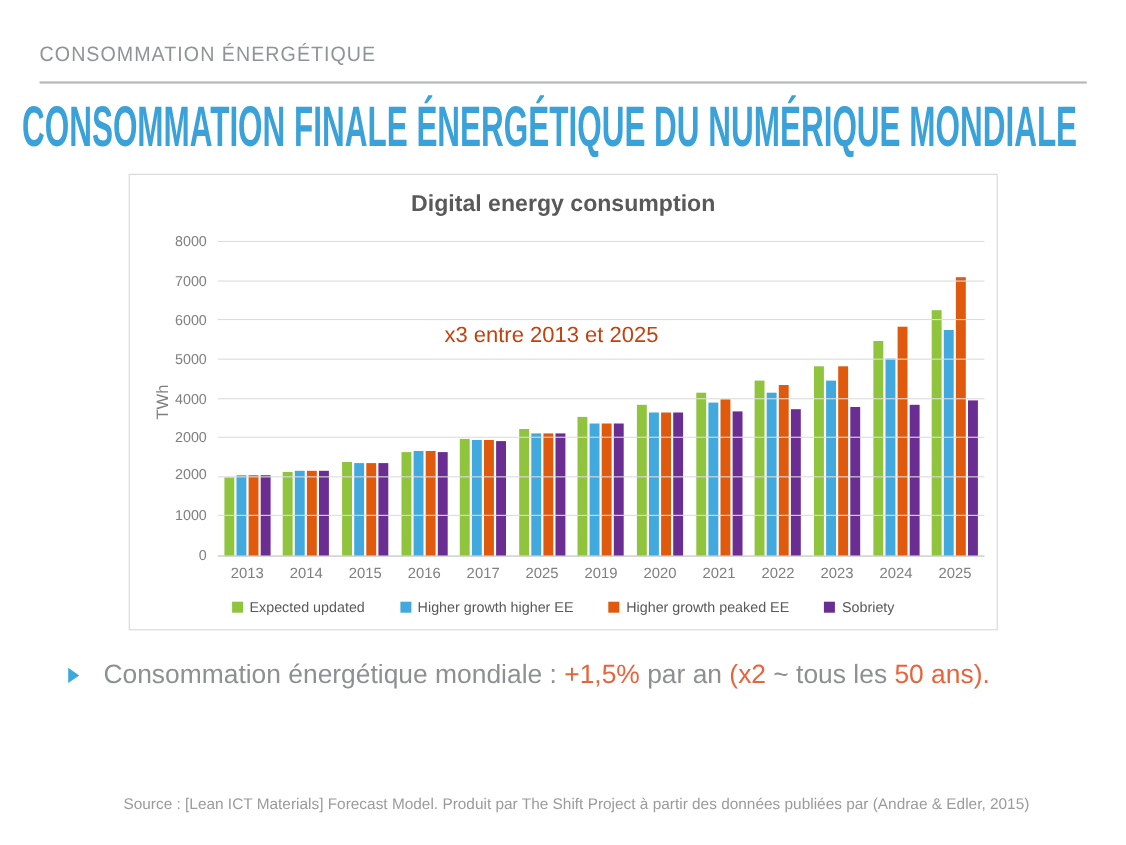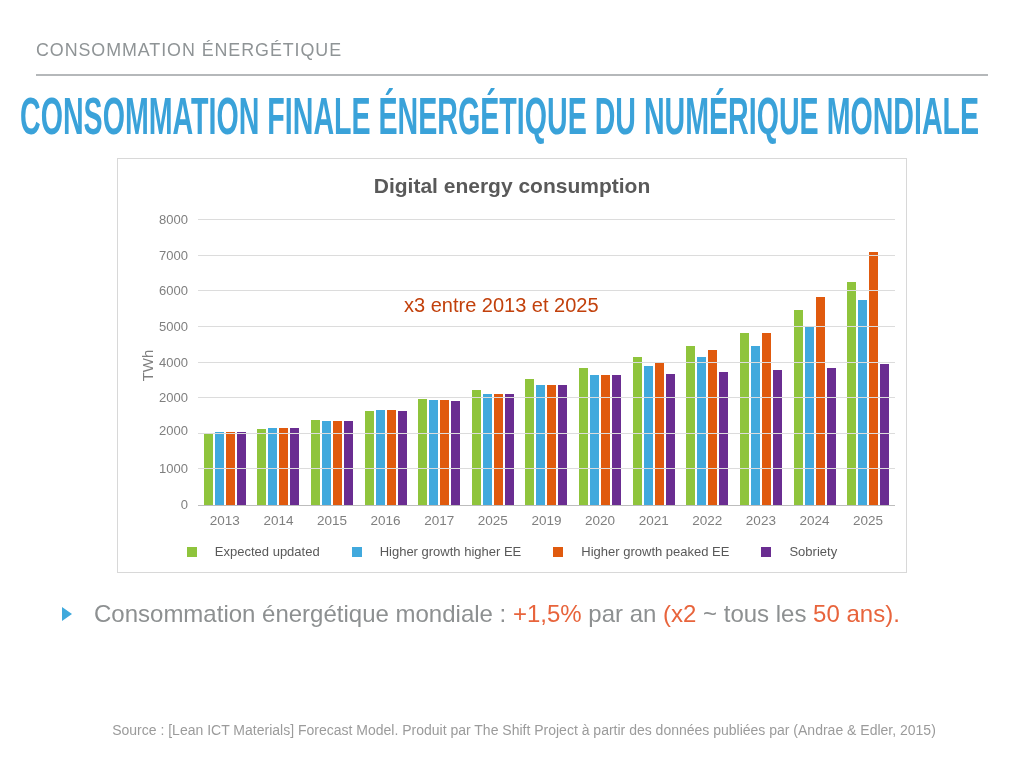--- a/index.html
+++ b/index.html
@@ -29,21 +29,21 @@
             display:flex; justify-content:space-around; align-items:flex-end; }
   .bar-group { width:44px; height:100%; display:flex; align-items:flex-end;
                justify-content:center; gap:2px; }
   .bar { width:9px; }
   .xlabels { position:absolute; left:0; top:calc(100% + 8px); width:100%;
              display:flex; justify-content:space-around; }
   .xtick { width:53px; text-align:center; font-size:13.5px; color:#7f7f7f; }
   .annotation { position:absolute; left:286px; top:135px; font-size:20px; color:#c2410c; }
   .legend { position:absolute; bottom:13px; left:0; width:100%;
             display:flex; justify-content:center; gap:32px; }
-  .legend-item { display:flex; align-items:center; gap:18px; font-size:13px; color:#595959; }
+  .legend-item { display:flex; align-items:center; gap:6px; font-size:13px; color:#595959; }
   .swatch { width:10px; height:10px; display:inline-block; }
 
   .bullets { position:absolute; left:60px; top:600px; width:950px; }
   .bullet { display:flex; align-items:flex-start; margin-bottom:30px; }
   .bullet-arrow { width:0; height:0; border-left:10px solid #3fa9dc;
                   border-top:7px solid transparent; border-bottom:7px solid transparent;
                   margin:7px 22px 0 2px; flex:none; }
   .bullet-text { font-size:24px; line-height:28px; color:#8d9091; white-space:nowrap; }
   .seg-orange { color:#e8643c; }
 

